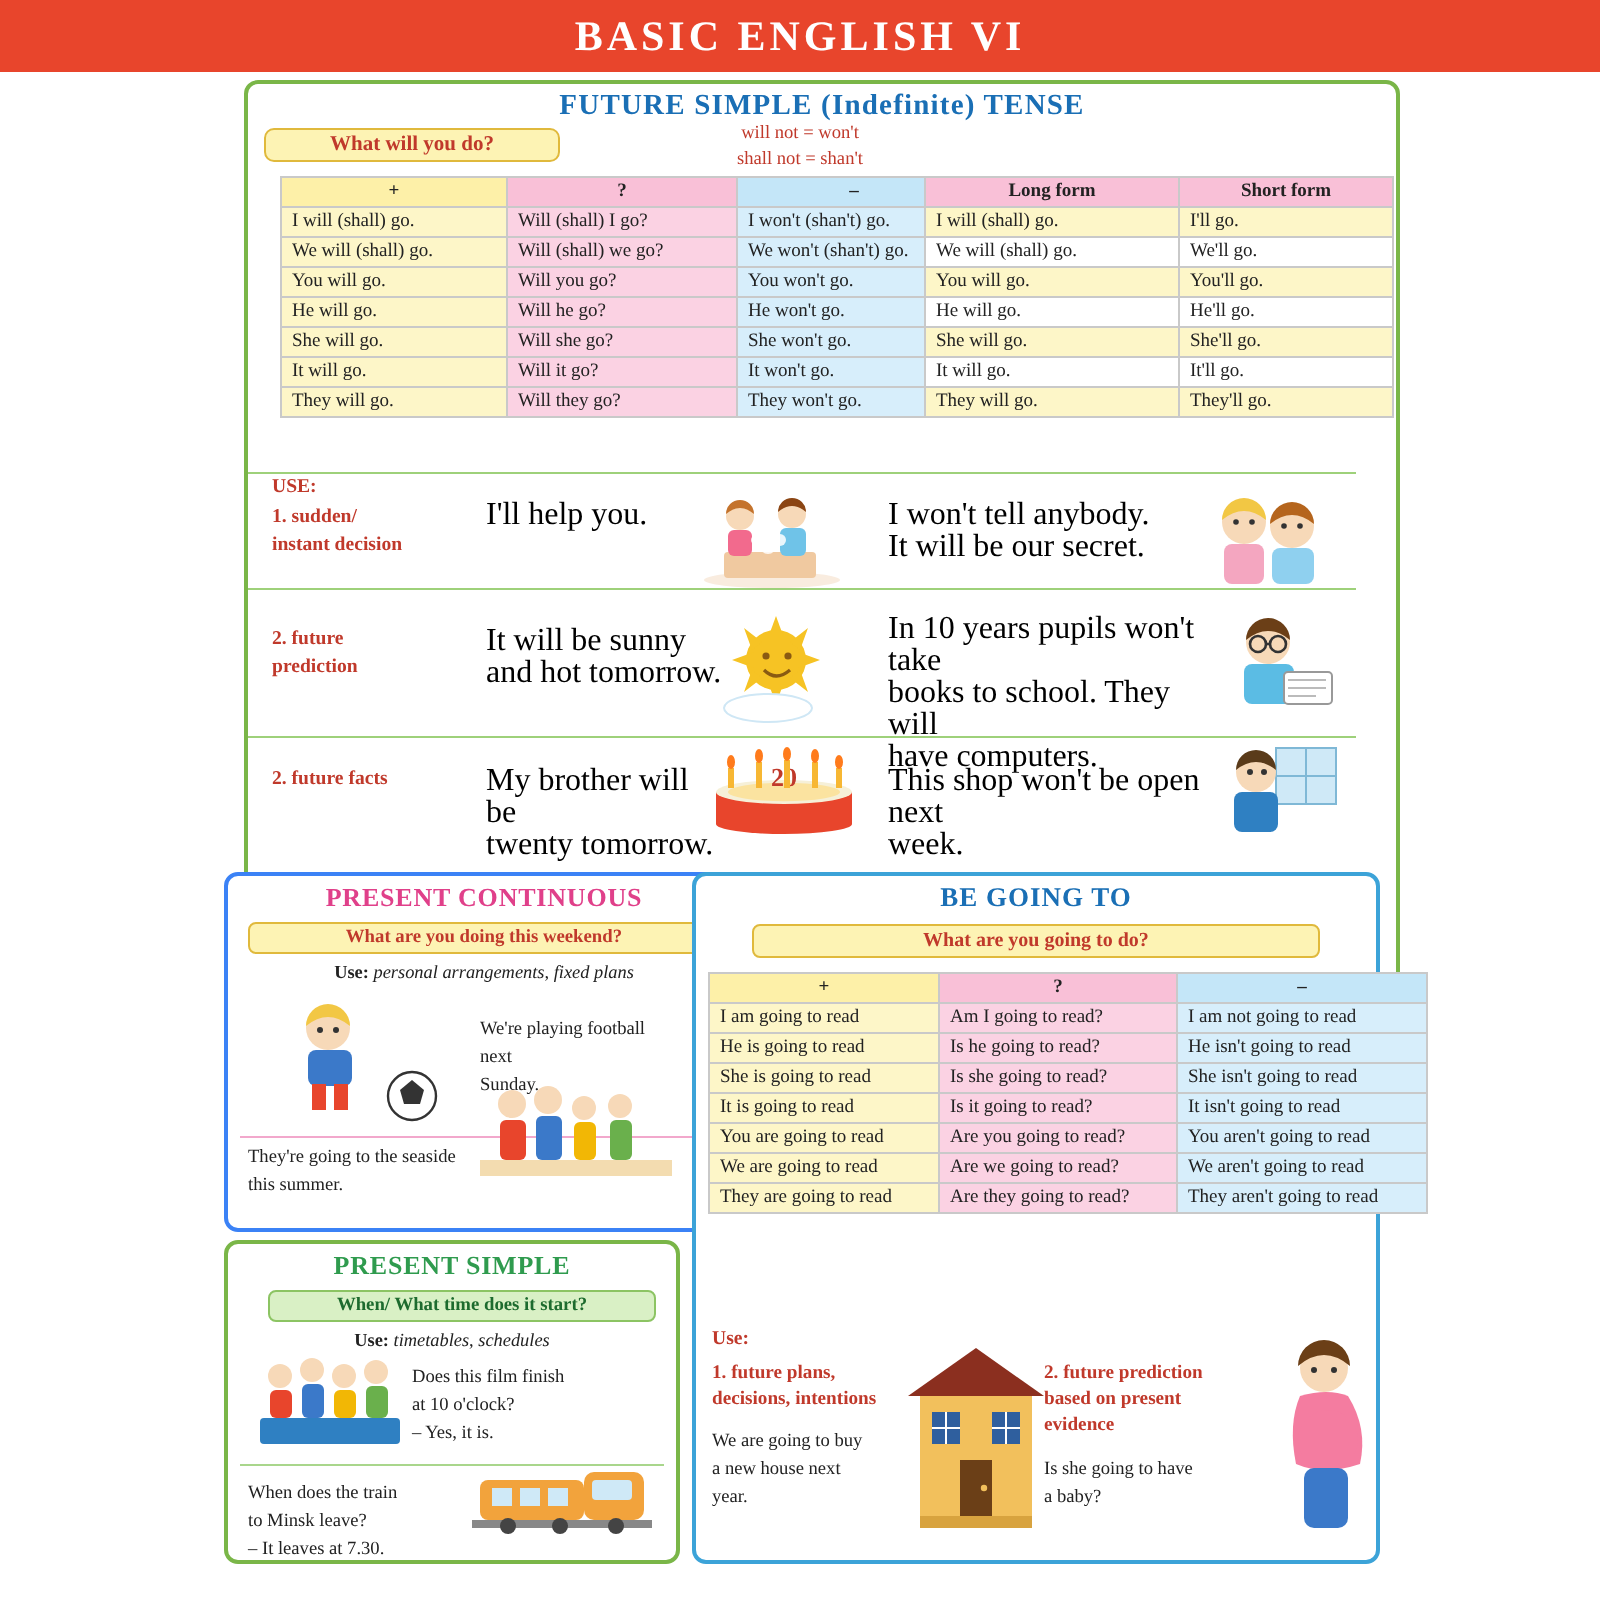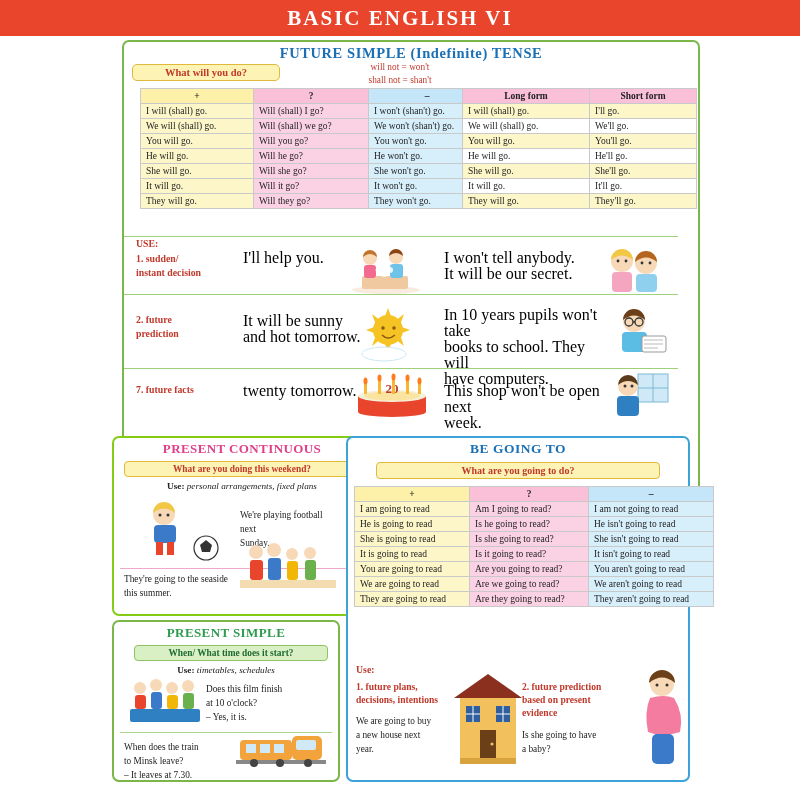--- a/index.html
+++ b/index.html
@@ -65,21 +65,21 @@
 
   .lf-hdr{background:#f9c0d7;font-weight:bold;text-align:center;font-size:10px;}
   .lf-row-a{background:#fdf6c8;}
   .lf-row-b{background:#ffffff;}
   .use-label{color:#c0392b;font-weight:bold;font-size:9.8px;line-height:14px;}
   .use-text{line-height:16px;}
 
   
   .pc-panel{
     left:112px;top:436px;width:260px;height:180px;
-    border:2px solid #84cc16;border-radius:7px;background:#ffffff;
+    border:2px solid #3b82f6;border-radius:7px;background:#ffffff;
   }
   .pc-title{color:#e0408a;font-size:13px;font-weight:bold;text-align:center;margin-top:3px;letter-spacing:.4px;}
   .pc-badge{
     background:#fdf3b4;border:1.4px solid #e0b93c;border-radius:4px;
     color:#c0392b;font-weight:bold;font-size:9.4px;text-align:center;
     margin:4px 10px 0 10px;padding:2px 0;
   }
   .use-italic{font-size:9.2px;font-style:italic;text-align:center;margin-top:4px;color:#222;}
   .use-italic b{font-style:normal;}
   .pc-line{position:absolute;left:6px;right:6px;border-top:1px solid #f2a8cc;}
@@ -242,23 +242,24 @@
     <div>It will be sunny</div>
     <div>and hot tomorrow.</div>
   </div>
   <div style="position:absolute;left:444px;top:307px;width:165px;" class="use-text">
     <div>In 10 years pupils won't take</div>
     <div>books to school. They will</div>
     <div>have computers.</div>
   </div>
 
   <div style="position:absolute;left:136px;top:383px;width:100px;" class="use-label">
-    <span style="white-space:pre-line;">7. future facts</span>
+    <span style="white-space:pre-line;">2. future facts</span>
   </div>
   <div style="position:absolute;left:243px;top:383px;width:120px;" class="use-text">
+    <div>My brother will be</div>
     <div>twenty tomorrow.</div>
   </div>
   <div style="position:absolute;left:444px;top:383px;width:160px;" class="use-text">
     <div>This shop won't be open next</div>
     <div>week.</div>
   </div>
 
   <div class="ill" style="left:340px;top:246px;">
     <svg width="92" height="48" viewBox="0 0 92 48">
       <ellipse cx="46" cy="44" rx="34" ry="4" fill="#f3d9c0" opacity="0.5"></ellipse>

